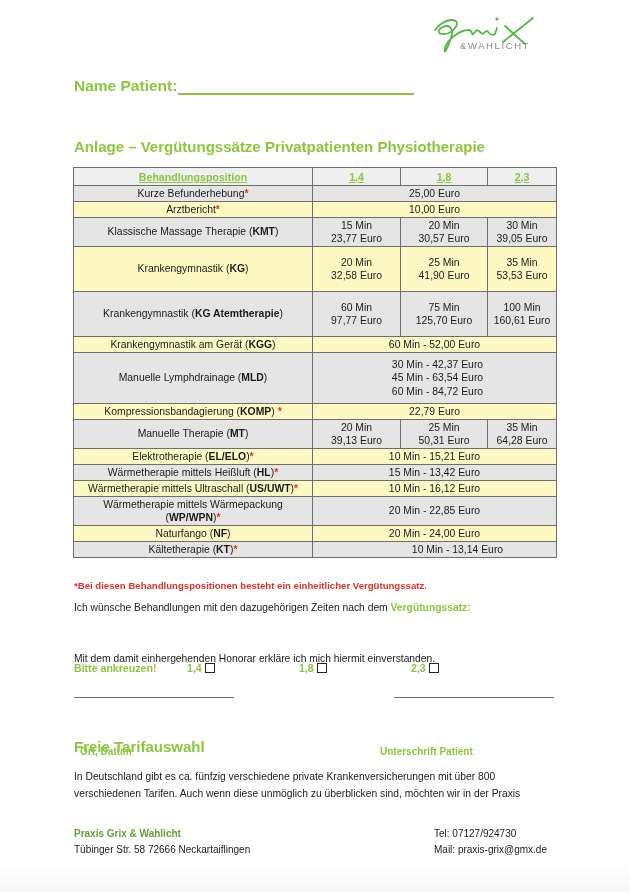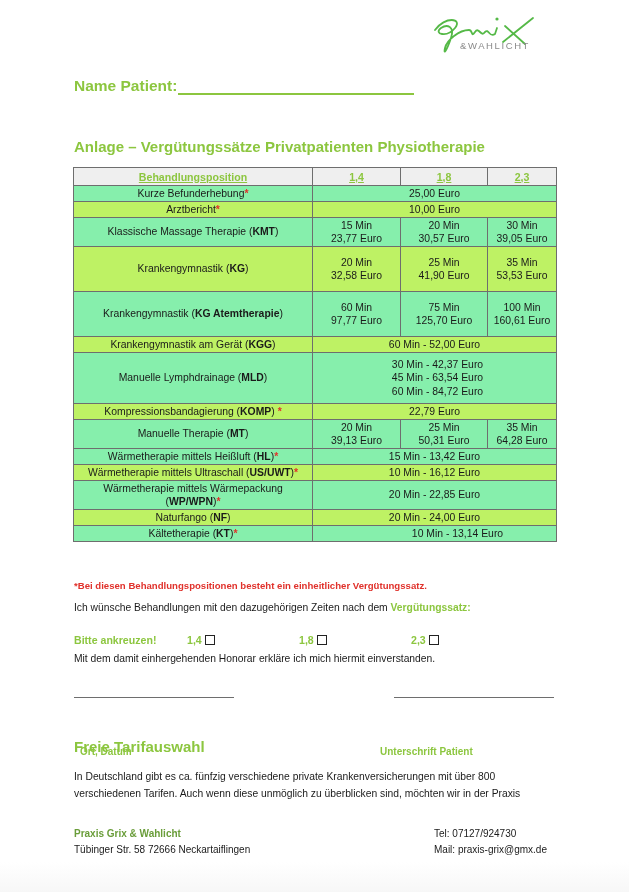--- a/index.html
+++ b/index.html
@@ -6,28 +6,28 @@
   body { width:629px; height:892px; background:#ffffff; position:relative; overflow:hidden;
          font-family:"Liberation Sans", "DejaVu Sans", sans-serif; color:#1a1a1a; }
   .green { color:#8cc63f;text-align:right; }
   .logo { position:absolute; left:425px; top:8px; width:120px; height:50px; }
   .logo-sub { position:absolute; left:460px; top:40px; font-size:9.5px; letter-spacing:1.6px; color:#8a8a8a; }
   .name-line { position:absolute; left:74px; top:77px; font-size:15.5px; font-weight:bold; color:#8cc63f; }
   .name-line .uline { display:inline-block; width:236px; border-bottom:2px solid #8cc63f; height:15px; vertical-align:bottom; margin-left:1px; }
   .title { position:absolute; left:74px; top:138px; font-size:15px; font-weight:bold; color:#8cc63f; white-space:nowrap; }
   table.rates { position:absolute; left:73px; top:167px; width:483px; border-collapse:collapse; font-size:10.4px; table-layout:fixed; }
   table.rates td { border:1px solid #6e6e6e; text-align:center; padding:0 2px; line-height:13.5px; }
-  table.rates tr.g td { background:#bef264; }
-  table.rates tr.w td { background:#86efac; }
+  table.rates tr.g td { background:#fef9c3; }
+  table.rates tr.w td { background:#e5e5e5; }
   table.rates th { border:1px solid #6e6e6e; background:#efefef; color:#8cc63f; font-weight:bold; font-size:10.6px; height:15px; line-height:14px;text-decoration:underline; }
   .star { color:#e0312b; font-weight:bold; }
   b { font-weight:bold;text-align:center; }
   .footnote { position:absolute; left:74px; top:580px; font-size:9.6px; font-weight:bold; color:#e0312b; white-space:nowrap; }
   .p1 { position:absolute; left:74px; top:602px; font-size:10.3px; white-space:nowrap; }
-  .check-row { position:absolute; left:74px; top:634px; font-size:10.6px; font-weight:bold; color:#8cc63f; width:480px; height:16px; }
+  .check-row { position:absolute; left:74px; top:662px; font-size:10.6px; font-weight:bold; color:#8cc63f; width:480px; height:16px; }
   .check-row .lbl { position:absolute; left:0; top:0; }
   .check-row .opt { position:absolute; top:0; white-space:nowrap; }
   .box { display:inline-block; width:8px; height:8px; border:1px solid #222; margin-left:3px; vertical-align:-1px; background:#fff; }
   .p2 { position:absolute; left:74px; top:653px; font-size:10.3px; white-space:nowrap; }
   .sigline { position:absolute; top:697px; height:0; border-top:1px solid #6e6e6e; }
   .siglbl { position:absolute; top:700px; font-size:10px; font-weight:bold; color:#8cc63f;margin-top:46px; }
   .h2 { position:absolute; left:74px; top:738px; font-size:15px; font-weight:bold; color:#8cc63f; }
   .para { position:absolute; left:74px; top:768px; width:480px; font-size:10.3px; line-height:17px; }
   .foot-l { position:absolute; left:74px; top:826px; font-size:10px; line-height:15.5px; }
   .foot-l .firm { color:#6a9d3a; font-weight:bold; }
@@ -143,20 +143,24 @@
         </td>
         <td style="height: 28px;">
           <div>25 Min</div>
           <div>50,31 Euro</div>
         </td>
         <td style="height: 28px;">
           <div>35 Min</div>
           <div>64,28 Euro</div>
         </td>
       </tr>
+      <tr class="g">
+        <td><span>Elektrotherapie (</span><b>EL/ELO</b><span>)</span><span class="star">*</span></td>
+        <td colspan="3" style="height: 15px;">10 Min - 15,21 Euro</td>
+      </tr>
       <tr class="w">
         <td><span>Wärmetherapie mittels Heißluft (</span><b>HL</b><span>)</span><span class="star">*</span></td>
         <td colspan="3" style="height: 15px;">15 Min - 13,42 Euro</td>
       </tr>
       <tr class="g">
         <td><span>Wärmetherapie mittels Ultraschall (</span><b>US/UWT</b><span>)</span><span class="star">*</span></td>
         <td colspan="3" style="height: 15px;">10 Min - 16,12 Euro</td>
       </tr>
       <tr class="w">
         <td><span>Wärmetherapie mittels Wärmepackung</span><br><span>(</span><b>WP/WPN</b><span>)</span><span class="star">*</span></td>

